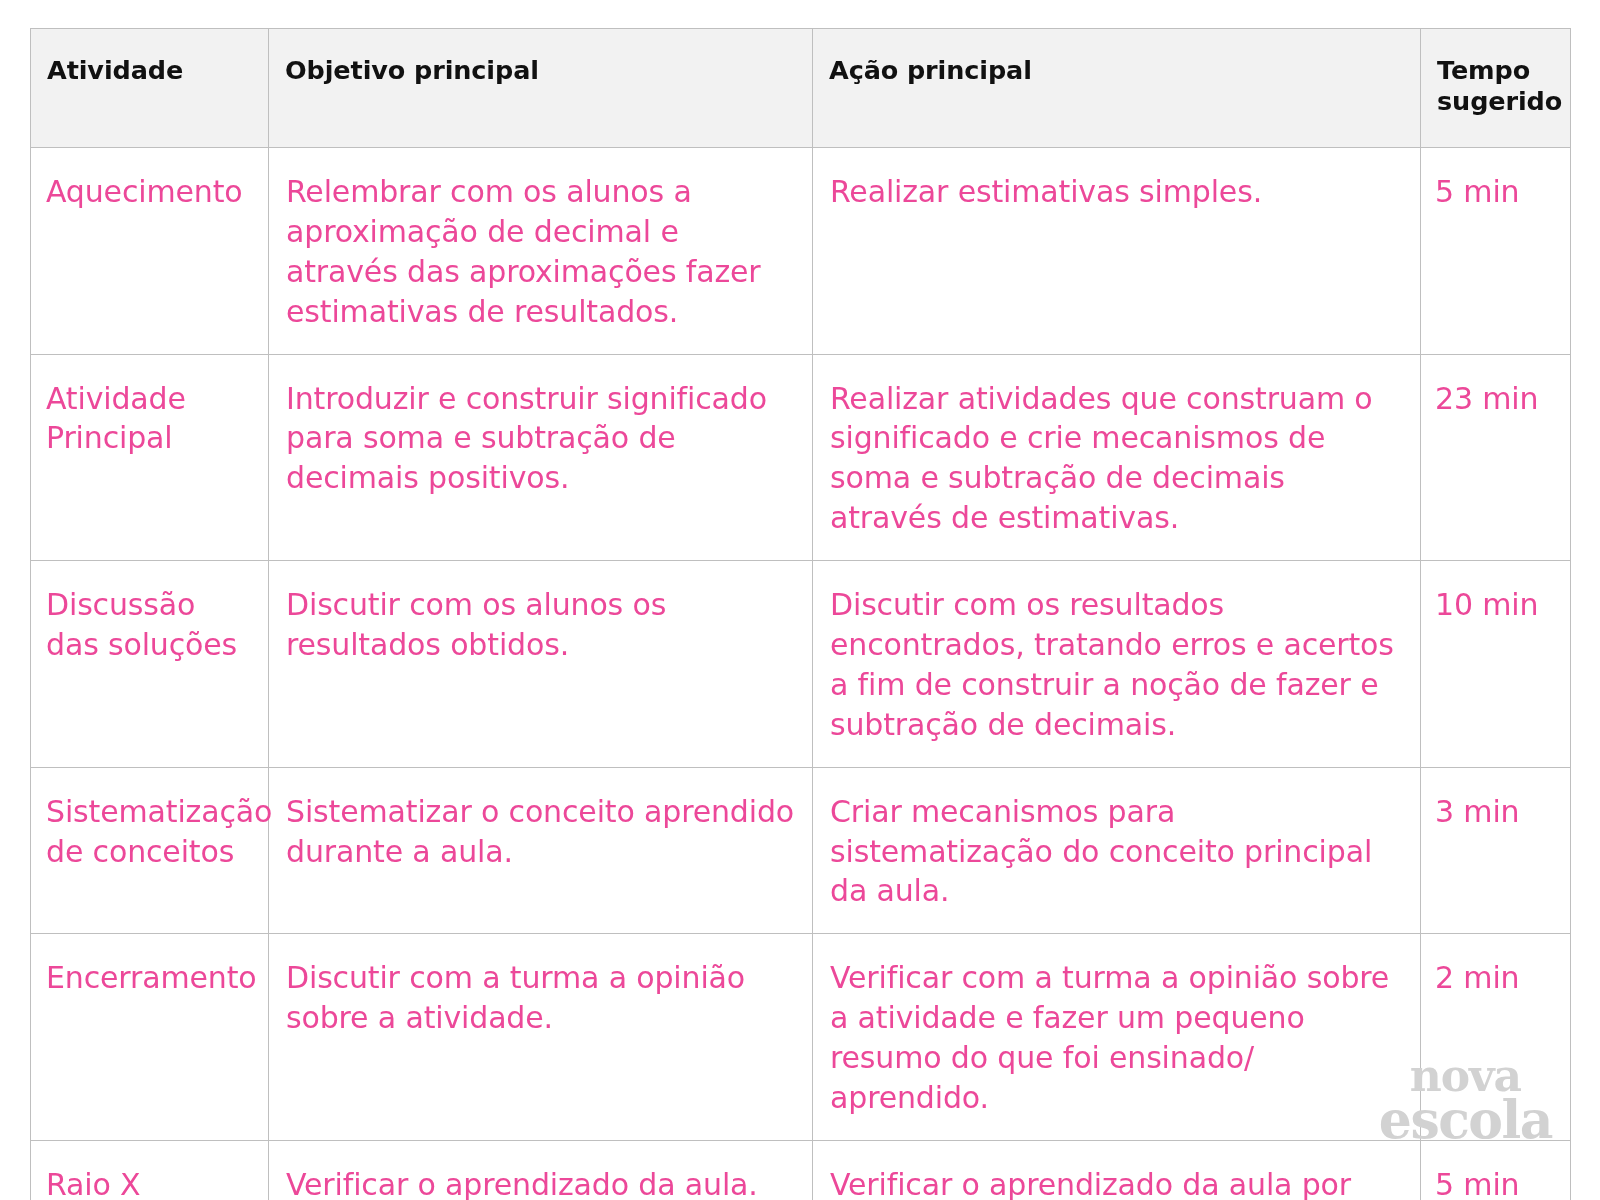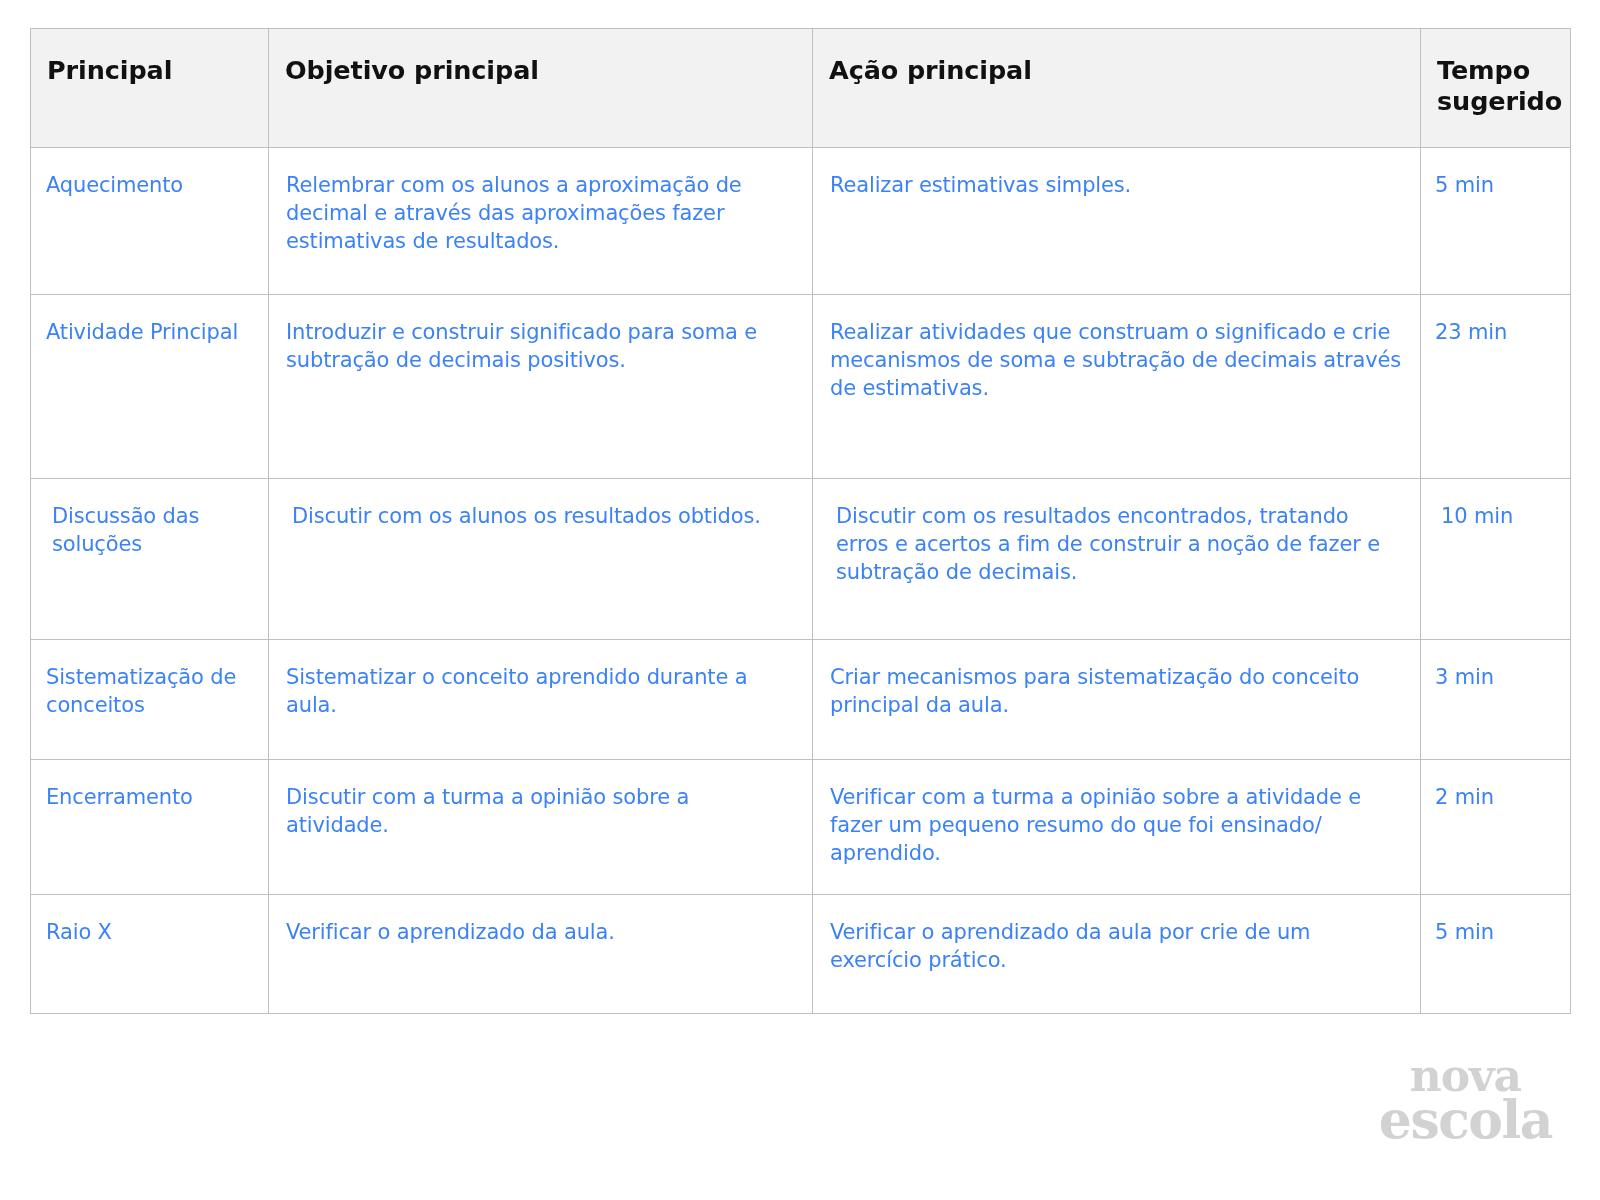--- a/index.html
+++ b/index.html
@@ -61,36 +61,36 @@
     letter-spacing: -0.1px;
     color: #111111;
   }
 
   tbody td {
     background: #ffffff;
   }
 
   .cell {
     padding: 24px 16px 22px 16px;
-    font-size: 21px;
+    font-size: 30px;
     line-height: 1.33;
     letter-spacing: -0.15px;
-    color: #3b82f6;
+    color: #ec4899;
     white-space: pre-line;
   }
 
   .cell.activity { padding-left: 15px; }
   .cell.objective { padding-left: 17px; }
   .cell.action { padding-left: 17px; }
   .cell.time { padding-left: 14px; }
 
   
   tr.r0 td { height: 146px; }
   tr.r1 td { height: 183px; }
-  tr.r2 td { height: 160px; padding-left: 6px; }
+  tr.r2 td { height: 160px; }
   tr.r3 td { height: 119px; margin-left: 44px; }
   tr.r4 td { height: 134px; }
   tr.r5 td { height: 118px; margin-top: 44px; }
 
   .brand {
     position: absolute;
     right: 48px;
     bottom: 56px;
     text-align: center;
     font-family: "DejaVu Serif", "Liberation Serif", serif;
@@ -118,21 +118,21 @@
   <table class="plan-table">
     <colgroup>
       <col class="c-act">
       <col class="c-obj">
       <col class="c-acao">
       <col class="c-time">
     </colgroup>
     <thead>
       <tr>
         <th>
-          <div class="th-inner">Principal</div>
+          <div class="th-inner">Atividade</div>
         </th>
         <th>
           <div class="th-inner">Objetivo principal</div>
         </th>
         <th>
           <div class="th-inner">Ação principal</div>
         </th>
         <th>
           <div class="th-inner" style="white-space: pre-line;">Tempo
 sugerido</div>

